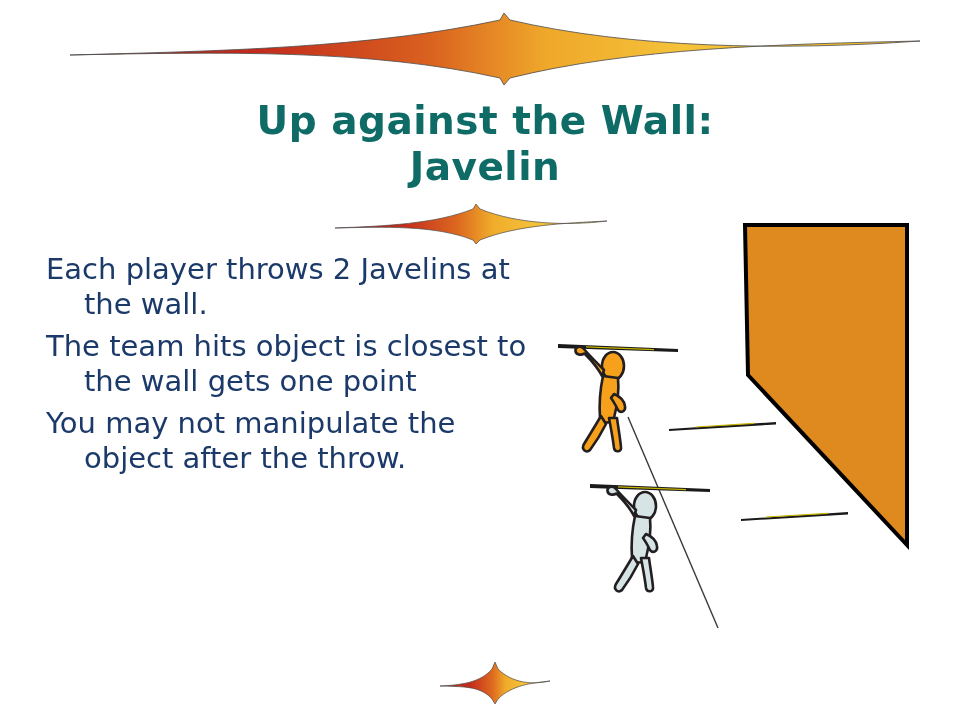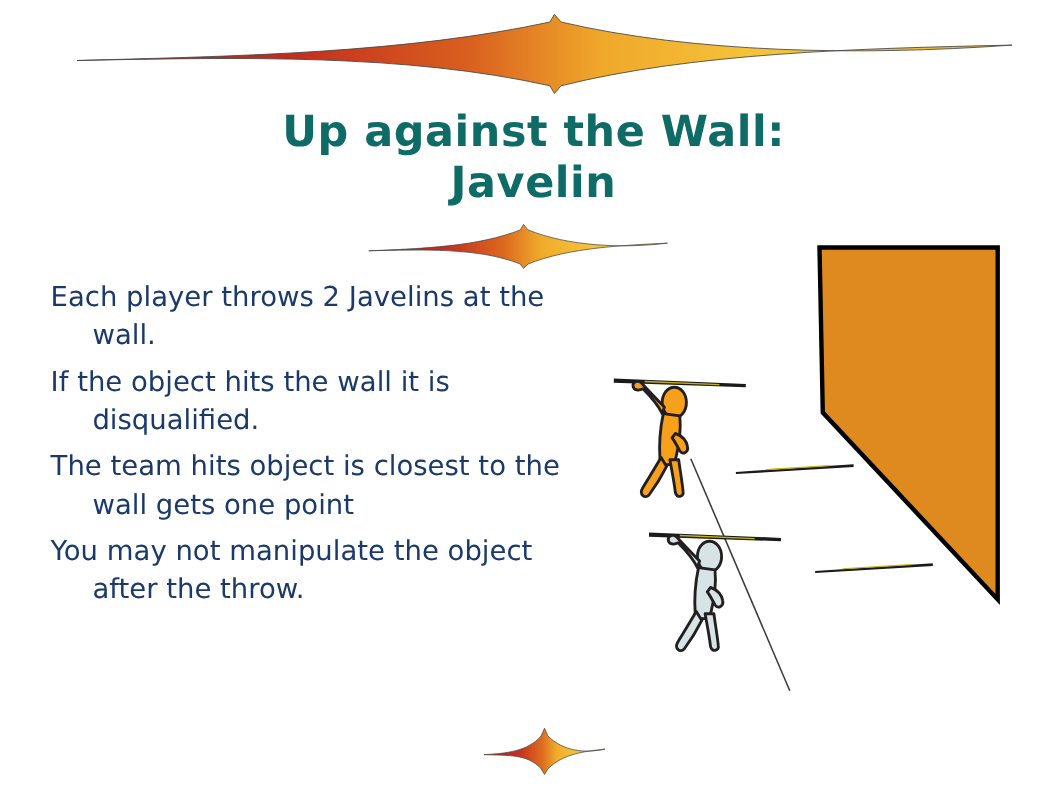--- a/index.html
+++ b/index.html
@@ -44,21 +44,21 @@
   }
 
   
   #body-list {
     position: absolute;
     left: 46px;
     top: 252px;
     width: 500px;
     color: #1B3A69;
     font-family: "DejaVu Sans", "Liberation Sans", sans-serif;
-    font-size: 25px;
+    font-size: 29px;
     line-height: 35px;
   }
   .bullet-item {
     margin: 0 0 7px 0;
     padding-left: 38px;
     text-indent: -38px;
   }
   .bullet-item:last-child { margin-bottom: 0; }
 
   
@@ -124,21 +124,20 @@
           <stop offset="100%" stop-color="#EFB92F"></stop>
         </linearGradient>
       </defs>
       <path d="M0,25 C50,23 100,21 138,6 L141,1 L145,6 C182,21 232,23 272,18
                C232,20 182,22 145,37 L141,41 L138,37 C100,22 50,24 0,25 Z" fill="url(#gradMid)" stroke="#4a4a4a" stroke-width="0.7"></path>
     </svg>
   </div>
 
   <div id="body-list">
     <div class="bullet-item">Each player throws 2 Javelins at the wall.</div>
-    <div class="bullet-item">If the object hits the wall it is disqualified.</div>
     <div class="bullet-item">The team hits object is closest to the wall gets one point</div>
     <div class="bullet-item">You may not manipulate the object after the throw.</div>
   </div>
 
   <div id="wall">
     <svg viewBox="0 0 225 340" width="225" height="340">
       <polygon points="10,10 172,10 172,330 13,160" fill="#DE8A1E" stroke="#000000" stroke-width="4" stroke-linejoin="miter"></polygon>
     </svg>
   </div>
 

